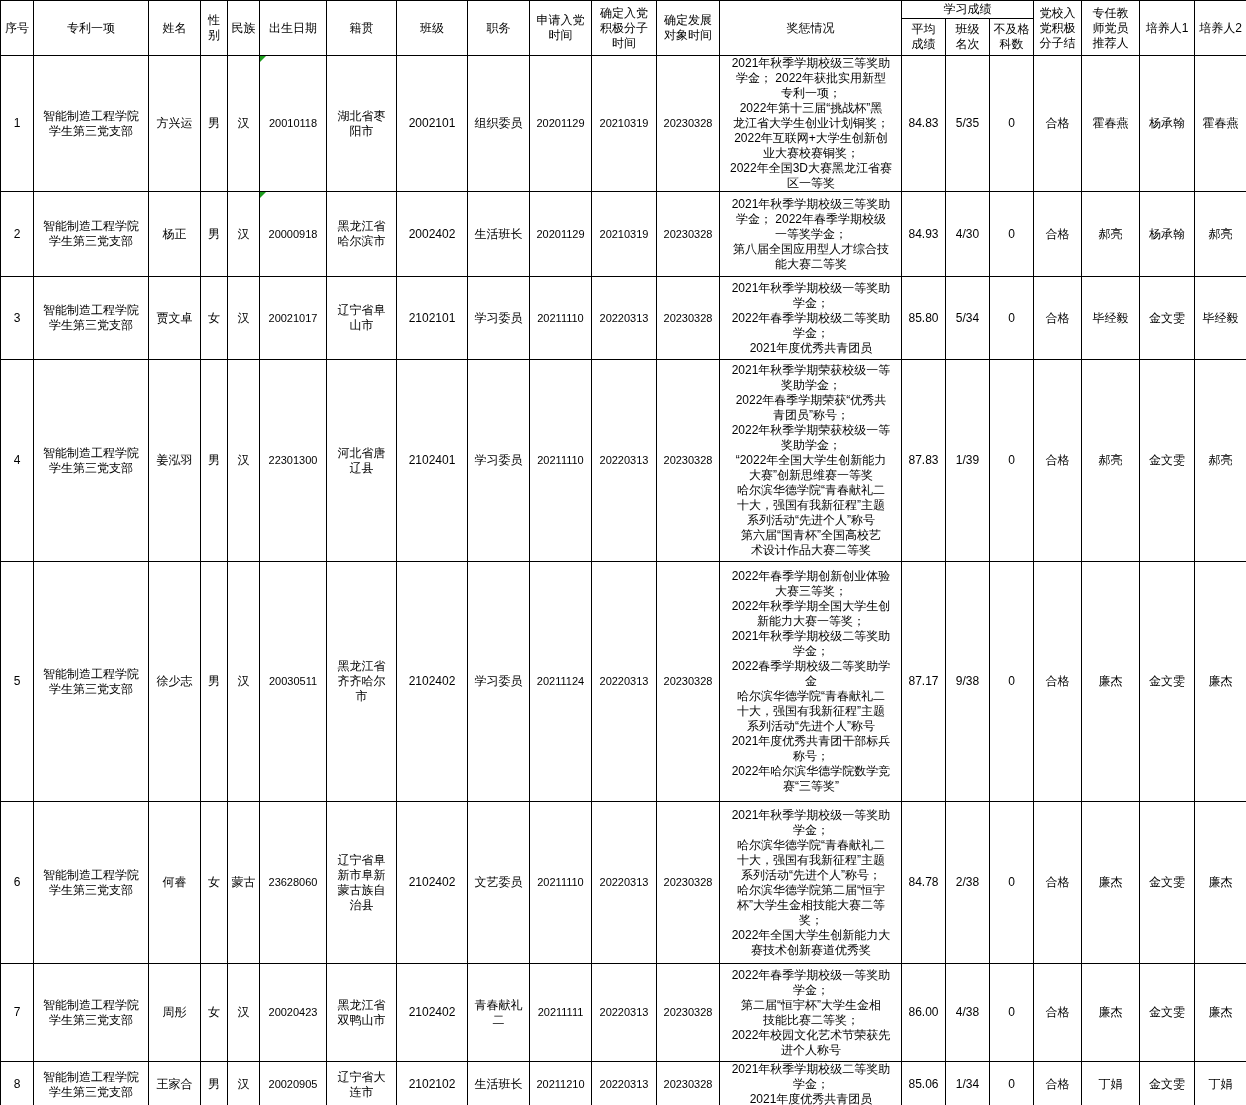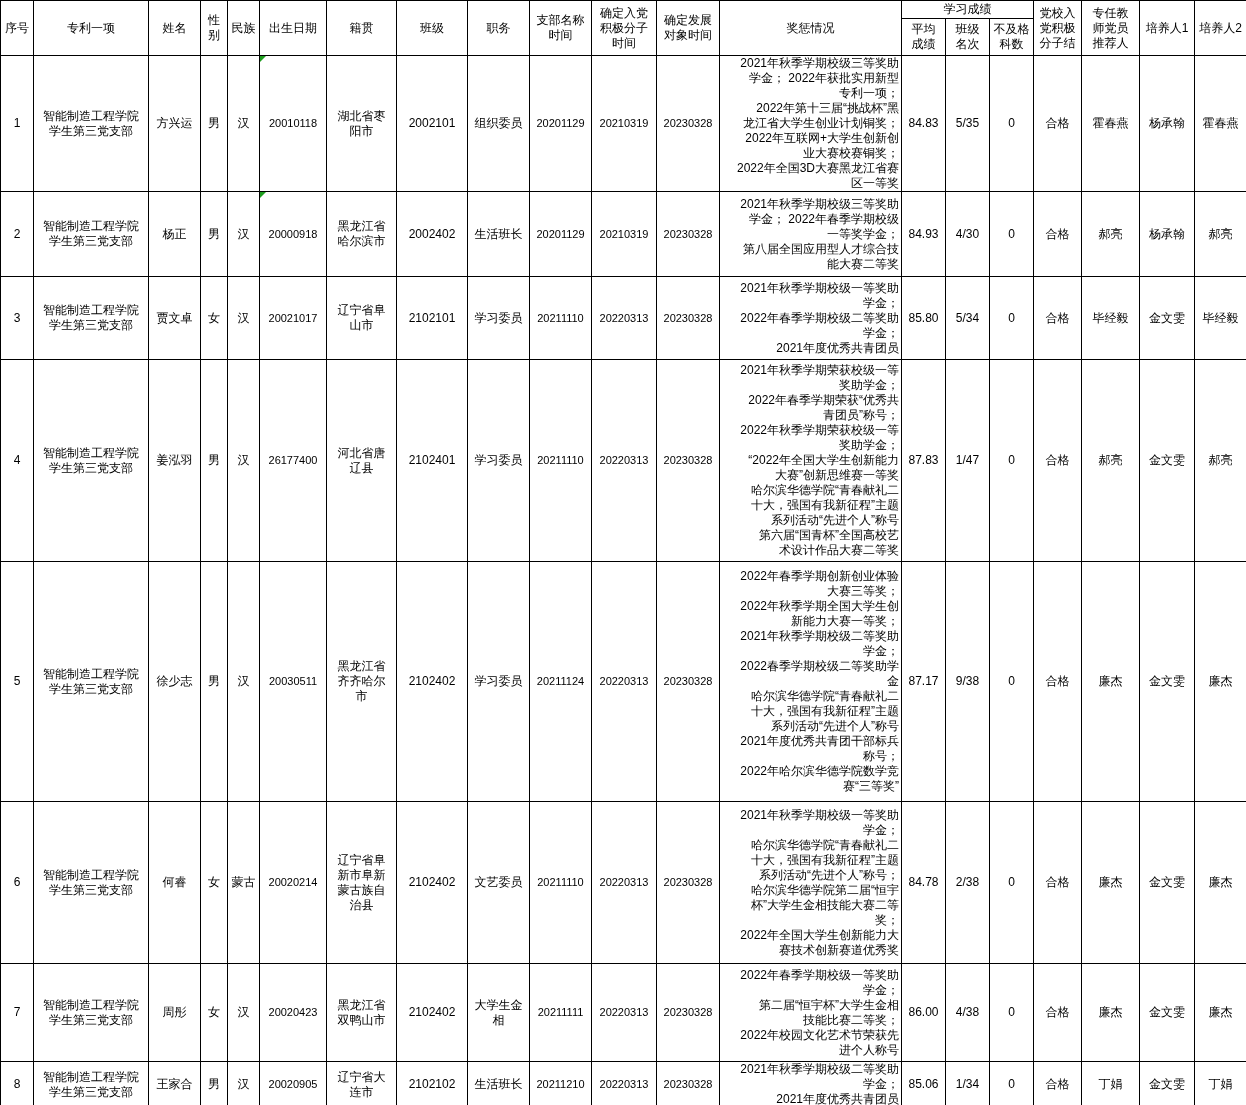--- a/index.html
+++ b/index.html
@@ -20,21 +20,21 @@
     vertical-align: middle;
     white-space: pre-line;
     overflow: hidden;
     padding: 0 2px;
     line-height: 15px;
     font-weight: normal;
     font-size: 12px;
   }
   tr.hrow1 { height: 18px; }
   tr.hrow2 { height: 37px; }
-  td.col-awards { text-align: right; padding-left: 3px; padding-right: 2px; }
+  td.col-awards { text-align: center; padding-left: 3px; padding-right: 2px; }
   td.col-apply_time, td.col-activist_time, td.col-target_time, td.col-birth_date { font-size: 11px; }
   td.has-marker { position: relative; }
   .corner-marker {
     position: absolute; top: 0; left: 0; width: 0; height: 0;
     border-top: 6px solid #00A000;
     border-right: 6px solid transparent;
   }
 </style>
 </head>
 <body>
@@ -66,21 +66,21 @@
     <tr class="hrow1">
       <th rowspan="2">序号</th>
       <th rowspan="2">专利一项</th>
       <th rowspan="2">姓名</th>
       <th rowspan="2">性别</th>
       <th rowspan="2">民族</th>
       <th rowspan="2">出生日期</th>
       <th rowspan="2">籍贯</th>
       <th rowspan="2">班级</th>
       <th rowspan="2">职务</th>
-      <th rowspan="2">支部名称
+      <th rowspan="2">申请入党
 时间</th>
       <th rowspan="2">确定入党
 积极分子
 时间</th>
       <th rowspan="2">确定发展
 对象时间</th>
       <th rowspan="2">奖惩情况</th>
       <th colspan="3">学习成绩</th>
       <th rowspan="2">党校入
 党积极
@@ -189,21 +189,21 @@
         <td class="col-cultivator1">金文雯</td>
         <td class="col-cultivator2">毕经毅</td>
       </tr>
       <tr style="height: 202px;">
         <td class="col-index">4</td>
         <td class="col-branch">智能制造工程学院
 学生第三党支部</td>
         <td class="col-name">姜泓羽</td>
         <td class="col-gender">男</td>
         <td class="col-ethnicity">汉</td>
-        <td class="col-birth_date">26177400</td>
+        <td class="col-birth_date">22301300</td>
         <td class="col-native_place">河北省唐
 辽县</td>
         <td class="col-class_no">2102401</td>
         <td class="col-position">学习委员</td>
         <td class="col-apply_time">20211110</td>
         <td class="col-activist_time">20220313</td>
         <td class="col-target_time">20230328</td>
         <td class="col-awards">2021年秋季学期荣获校级一等
 奖助学金；
 2022年春季学期荣获“优秀共
@@ -211,21 +211,21 @@
 2022年秋季学期荣获校级一等
 奖助学金；
 “2022年全国大学生创新能力
 大赛”创新思维赛一等奖
 哈尔滨华德学院“青春献礼二
 十大，强国有我新征程”主题
 系列活动“先进个人”称号
 第六届“国青杯”全国高校艺
 术设计作品大赛二等奖</td>
         <td class="col-avg_score">87.83</td>
-        <td class="col-class_rank">1/47</td>
+        <td class="col-class_rank">1/39</td>
         <td class="col-failed_count">0</td>
         <td class="col-party_school">合格</td>
         <td class="col-recommender">郝亮</td>
         <td class="col-cultivator1">金文雯</td>
         <td class="col-cultivator2">郝亮</td>
       </tr>
       <tr style="height: 240px;">
         <td class="col-index">5</td>
         <td class="col-branch">智能制造工程学院
 学生第三党支部</td>
@@ -264,21 +264,21 @@
         <td class="col-cultivator1">金文雯</td>
         <td class="col-cultivator2">廉杰</td>
       </tr>
       <tr style="height: 162px;">
         <td class="col-index">6</td>
         <td class="col-branch">智能制造工程学院
 学生第三党支部</td>
         <td class="col-name">何睿</td>
         <td class="col-gender">女</td>
         <td class="col-ethnicity">蒙古</td>
-        <td class="col-birth_date">20020214</td>
+        <td class="col-birth_date">23628060</td>
         <td class="col-native_place">辽宁省阜
 新市阜新
 蒙古族自
 治县</td>
         <td class="col-class_no">2102402</td>
         <td class="col-position">文艺委员</td>
         <td class="col-apply_time">20211110</td>
         <td class="col-activist_time">20220313</td>
         <td class="col-target_time">20230328</td>
         <td class="col-awards">2021年秋季学期校级一等奖助
@@ -303,21 +303,21 @@
         <td class="col-index">7</td>
         <td class="col-branch">智能制造工程学院
 学生第三党支部</td>
         <td class="col-name">周彤</td>
         <td class="col-gender">女</td>
         <td class="col-ethnicity">汉</td>
         <td class="col-birth_date">20020423</td>
         <td class="col-native_place">黑龙江省
 双鸭山市</td>
         <td class="col-class_no">2102402</td>
-        <td class="col-position">大学生金相</td>
+        <td class="col-position">青春献礼二</td>
         <td class="col-apply_time">20211111</td>
         <td class="col-activist_time">20220313</td>
         <td class="col-target_time">20230328</td>
         <td class="col-awards">2022年春季学期校级一等奖助
 学金；
 第二届“恒宇杯”大学生金相
 技能比赛二等奖；
 2022年校园文化艺术节荣获先
 进个人称号</td>
         <td class="col-avg_score">86.00</td>

